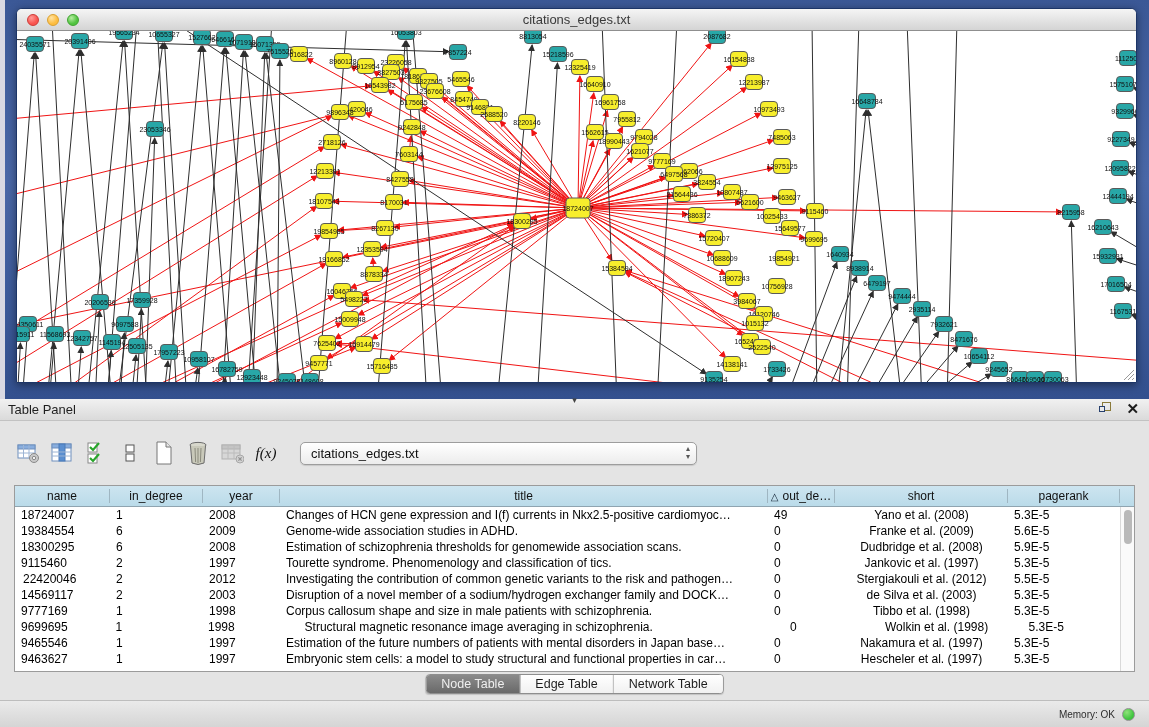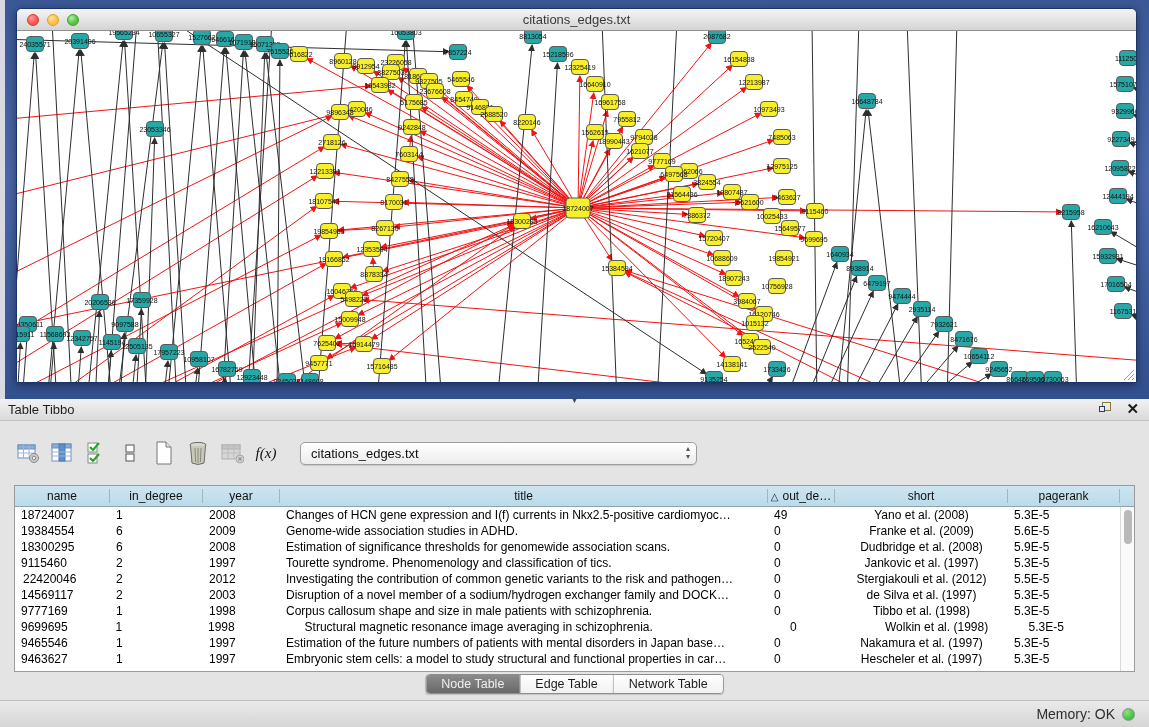--- a/index.html
+++ b/index.html
@@ -68,21 +68,21 @@
           border:1px solid #8e8e8e; border-radius:4px; overflow:hidden; background:#fff;
           box-shadow:0 1px 1px rgba(0,0,0,.15); }
   .tab { display:flex; align-items:center; padding:0 15px; font-size:12.5px; color:#1d1d1d;
          background:linear-gradient(180deg,#ffffff,#f1f1f1); border-left:1px solid #b7b7b7; cursor:pointer; }
   .tab:first-child { border-left:none; }
   .tab.sel { background:linear-gradient(180deg,#8b8b8b,#696969); color:#efefef; }
 
   .statusbar { position:absolute; left:0; bottom:0; width:100%; height:27px;
                background:linear-gradient(180deg,#eaeaea,#d5d5d5); border-top:1px solid #bdbdbd;
                display:flex; align-items:center; justify-content:flex-end; gap:7px; padding-right:14px; }
-  .mem-label { font-size:14px; color:#2e2e2e; }
+  .mem-label { font-size:10px; color:#2e2e2e; }
   .mem-dot { width:13px; height:13px; border-radius:50%; border:1px solid #909090;
              background:radial-gradient(circle at 35% 30%,#8fe27a,#3fc53f 65%); cursor:pointer; }
 </style>
 </head>
 <body>
 
 <div id="screen">
 
   <div id="desktop">
     <div id="desktop-strip"></div>
@@ -811,21 +811,21 @@
         <svg id="resize-grip" width="14" height="14">
           <path d="M13,3 L3,13 M13,7 L7,13 M13,11 L11,13" stroke="#9a9a9a" stroke-width="1" fill="none"></path>
         </svg>
       </div>
     </div>
   </div>
 
   <div id="table-panel">
     <div class="panel-header">
       <span class="split-handle">▾</span>
-      <span class="panel-title">Table Tibbo</span>
+      <span class="panel-title">Table Panel</span>
       <div class="panel-header-icons">
         <span class="float-ic">
             <span class="sq1"></span>
             <span class="sq2"></span>
           </span>
         <span class="close-x">✕</span>
       </div>
     </div>
 
     <div class="toolbar">
@@ -940,21 +940,21 @@
             <div class="td" style="width: 77px;">2009</div>
             <div class="td" style="width: 488px;">Genome-wide association studies in ADHD.</div>
             <div class="td" style="width: 67px;">0</div>
             <div class="td center" style="width: 173px;">Franke et al. (2009)</div>
             <div class="td" style="width: 112px;">5.6E-5</div>
           </div>
           <div class="tr">
             <div class="td" style="width: 95px;">18300295</div>
             <div class="td" style="width: 93px;">6</div>
             <div class="td" style="width: 77px;">2008</div>
-            <div class="td" style="width: 488px;">Estimation of significance thresholds for genomewide association scans.</div>
+            <div class="td" style="width: 488px;">Estimation of schizophrenia thresholds for genomewide association scans.</div>
             <div class="td" style="width: 67px;">0</div>
             <div class="td center" style="width: 173px;">Dudbridge et al. (2008)</div>
             <div class="td" style="width: 112px;">5.9E-5</div>
           </div>
           <div class="tr">
             <div class="td" style="width: 95px;">9115460</div>
             <div class="td" style="width: 93px;">2</div>
             <div class="td" style="width: 77px;">1997</div>
             <div class="td" style="width: 488px;">Tourette syndrome. Phenomenology and classification of tics.</div>
             <div class="td" style="width: 67px;">0</div>
@@ -969,21 +969,21 @@
             <div class="td" style="width: 67px;">0</div>
             <div class="td center" style="width: 173px;">Stergiakouli et al. (2012)</div>
             <div class="td" style="width: 112px;">5.5E-5</div>
           </div>
           <div class="tr">
             <div class="td" style="width: 95px;">14569117</div>
             <div class="td" style="width: 93px;">2</div>
             <div class="td" style="width: 77px;">2003</div>
             <div class="td" style="width: 488px;">Disruption of a novel member of a sodium/hydrogen exchanger family and DOCK…</div>
             <div class="td" style="width: 67px;">0</div>
-            <div class="td center" style="width: 173px;">de Silva et al. (1997)</div>
+            <div class="td center" style="width: 173px;">de Silva et al. (2003)</div>
             <div class="td" style="width: 112px;">5.3E-5</div>
           </div>
           <div class="tr">
             <div class="td" style="width: 95px;">9777169</div>
             <div class="td" style="width: 93px;">1</div>
             <div class="td" style="width: 77px;">1998</div>
             <div class="td" style="width: 488px;">Corpus callosum shape and size in male patients with schizophrenia.</div>
             <div class="td" style="width: 67px;">0</div>
             <div class="td center" style="width: 173px;">Tibbo et al. (1998)</div>
             <div class="td" style="width: 112px;">5.3E-5</div>

